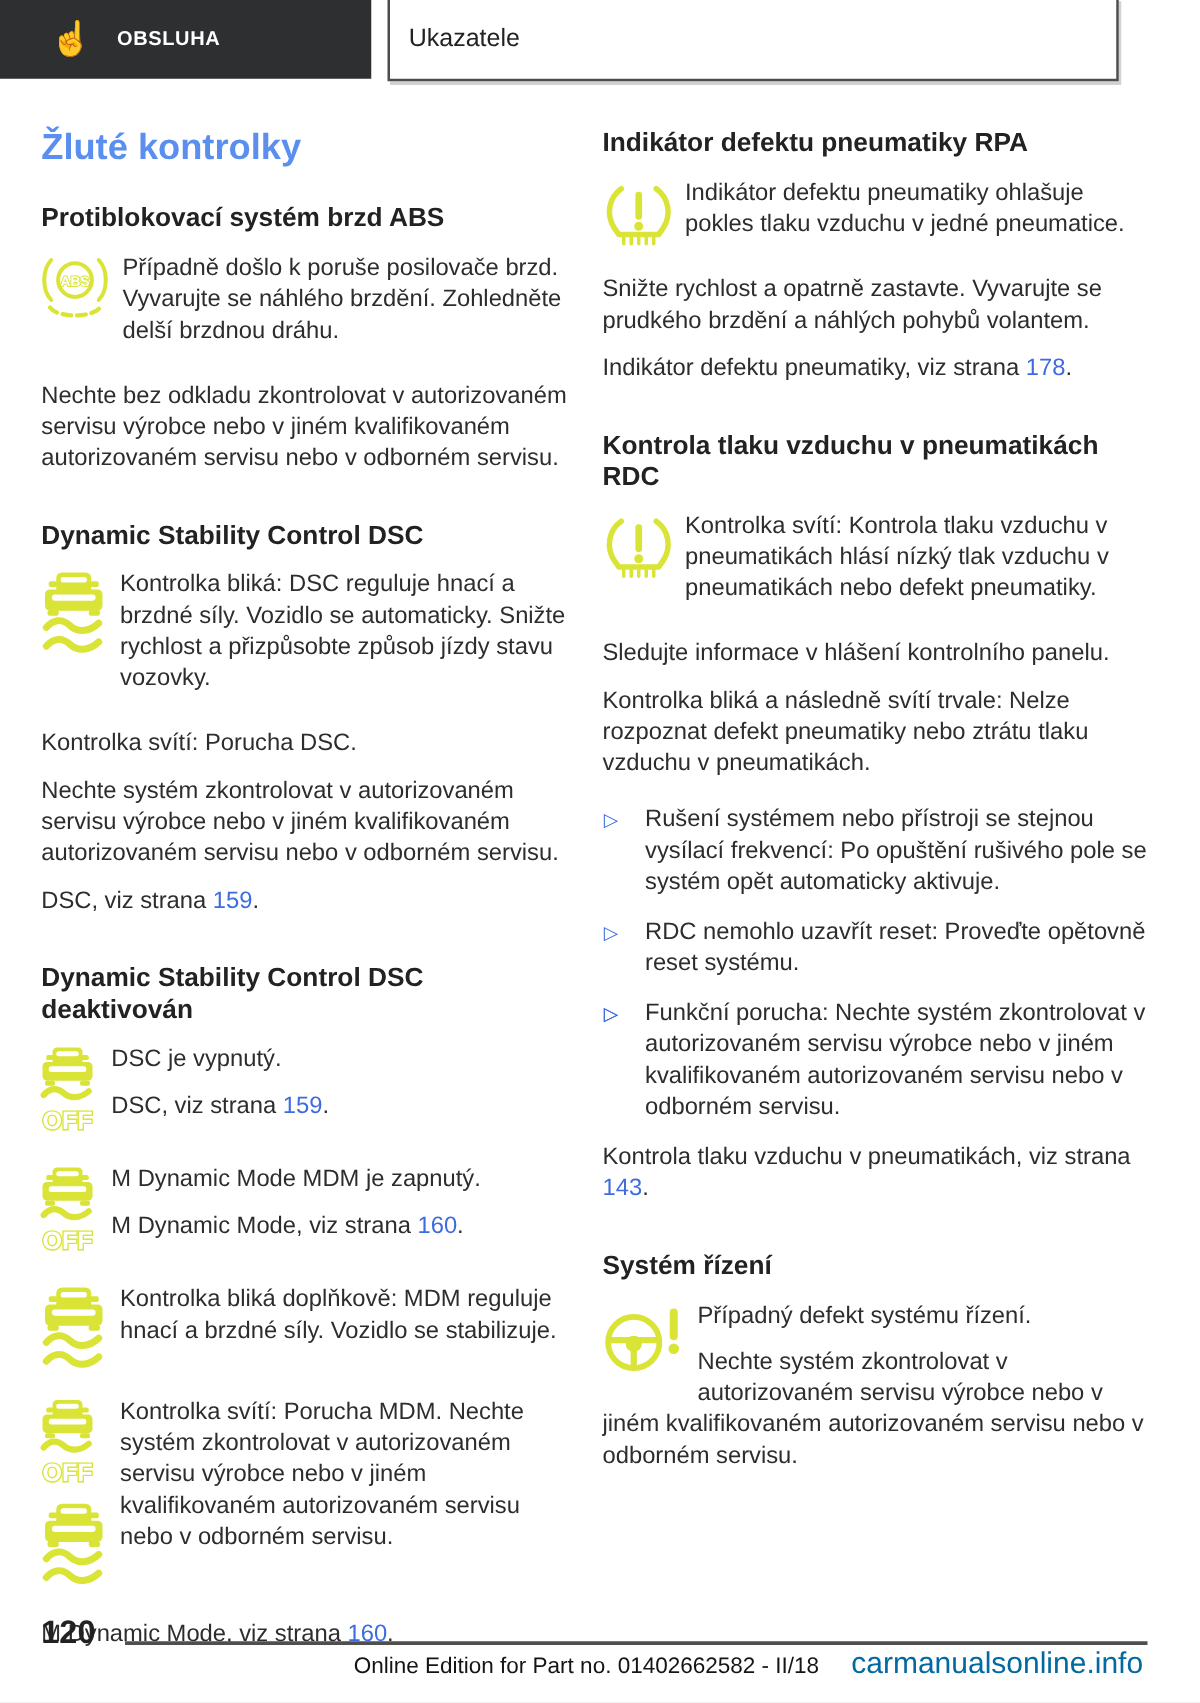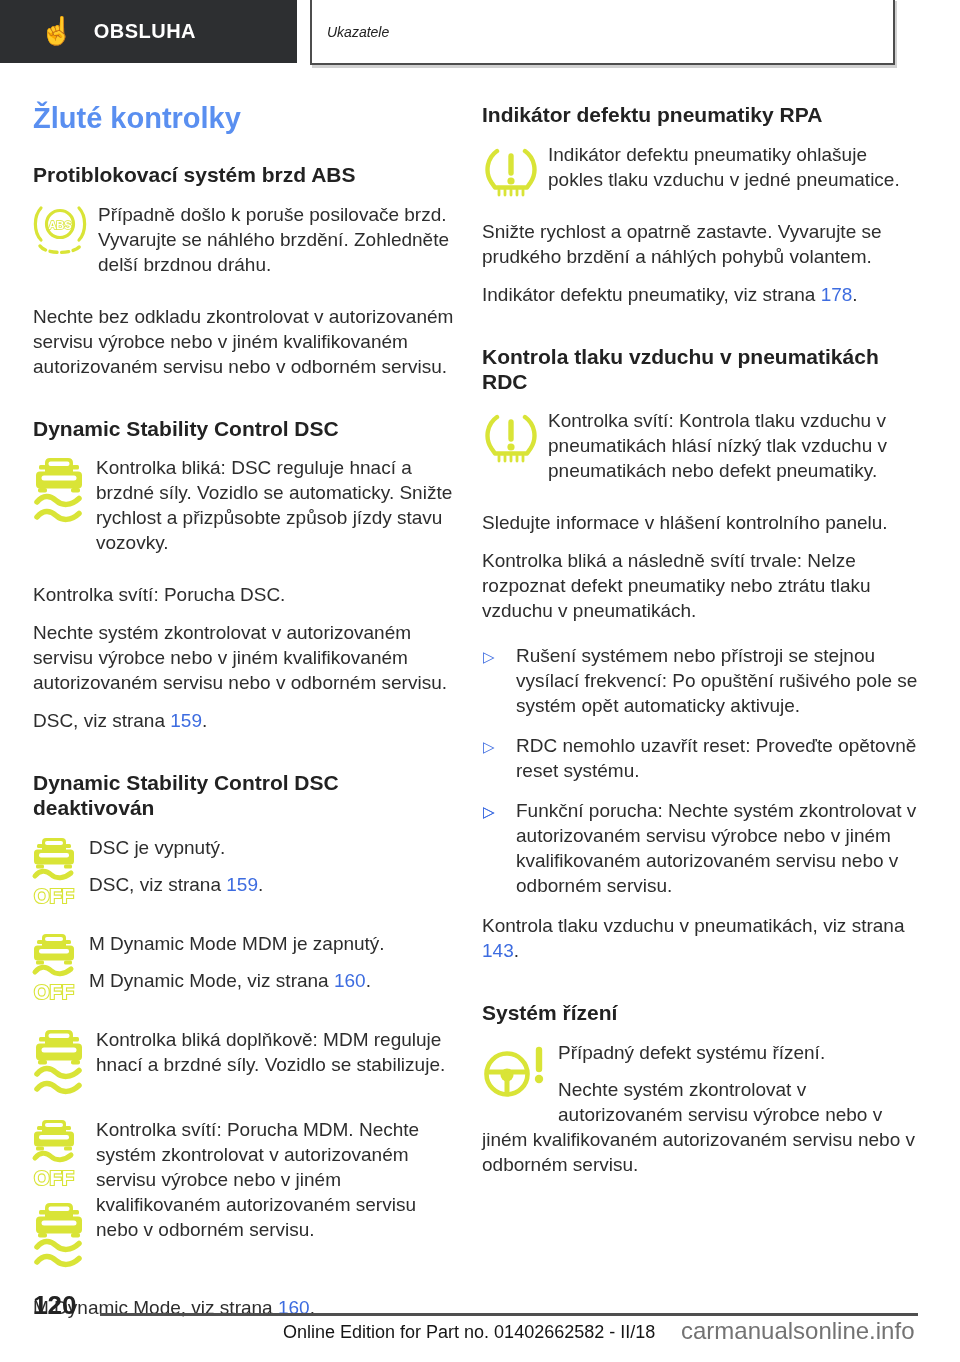--- a/index.html
+++ b/index.html
@@ -8,27 +8,27 @@
     background:#ffffff; overflow:hidden;
     font-family:"Liberation Sans", sans-serif; color:#2d2d2d;
     --icon-yellow:#d9e437; --title-blue:#5a8ff0; --link-blue:#3d6ce0;
   }
   
   .chapter-tab {
     position:absolute; left:0; top:0; width:297px; height:63px;
     background:#2d2f31; color:#fff; display:flex; align-items:center;
   }
   .hand-icon { margin-left:40px; font-size:27px; line-height:1; }
-  .chapter-label { margin-left:20px; font-size:20px; font-weight:bold; letter-spacing:0.5px; }
+  .chapter-label { margin-left:20px; font-size:16px; font-weight:bold; letter-spacing:0.5px; }
   .section-box {
     position:absolute; left:310px; top:-2px; width:581px; height:63px;
     border:2px solid #4d4d4d; box-shadow:2px 3px 0 rgba(0,0,0,0.18);
     display:flex; align-items:center; background:#fff;
   }
-  .section-label { margin-left:15px; font-size:14px; color:#222;font-style:italic; }
+  .section-label { margin-left:15px; font-size:20px; color:#222; }
   
   .col { position:absolute; top:103px; }
   .col-left  { left:33px;  width:428px; }
   .col-right { left:482px; width:440px; }
   h1.page-title { color:var(--title-blue); font-size:29px; font-weight:bold; margin:0 0 28px 0; line-height:1.1; }
   h2 { font-size:21px; font-weight:bold; color:#222; margin:38px 0 14px 0; line-height:1.18; }
   .col h2:first-child, h1 + h2 { margin-top:0; }
   p { font-size:19px; line-height:25px; margin:0 0 13px 0; }
   .tight { margin-bottom:12px; }
   .icon-row { margin:3px 0 14px 0; }
@@ -43,21 +43,21 @@
   
   .st { stroke:var(--icon-yellow); fill:none; stroke-linecap:round; stroke-linejoin:round; }
   .fl { fill:var(--icon-yellow); }
   .cut { fill:#ffffff; }
   .otext { fill:#ffffff; stroke:var(--icon-yellow); paint-order:stroke; font-weight:bold;
            font-family:"Liberation Sans", sans-serif; }
   
   .page-num { position:absolute; left:33px; top:1290px; font-size:26px; font-weight:bold; color:#222; }
   .footer-rule { position:absolute; left:100px; top:1313px; width:818px; height:3px; background:#4f4f4f; }
   .footer-edition { position:absolute; left:283px; top:1322px; font-size:18px; color:#141414; white-space:nowrap; }
-  .watermark { position:absolute; left:681px; top:1317px; font-size:24px; color:#737373; white-space:nowrap; }
+  .watermark { position:absolute; left:681px; top:1317px; font-size:24px; color:#0369a1; white-space:nowrap; }
 </style>
 </head>
 <body>
 
 <div class="page" style="--icon-yellow: #d9e437; --title-blue: #5a8ff0; --link-blue: #3d6ce0;">
 
   <div class="chapter-tab">
     <span class="hand-icon">☝</span>
     <span class="chapter-label">OBSLUHA</span>
   </div>

